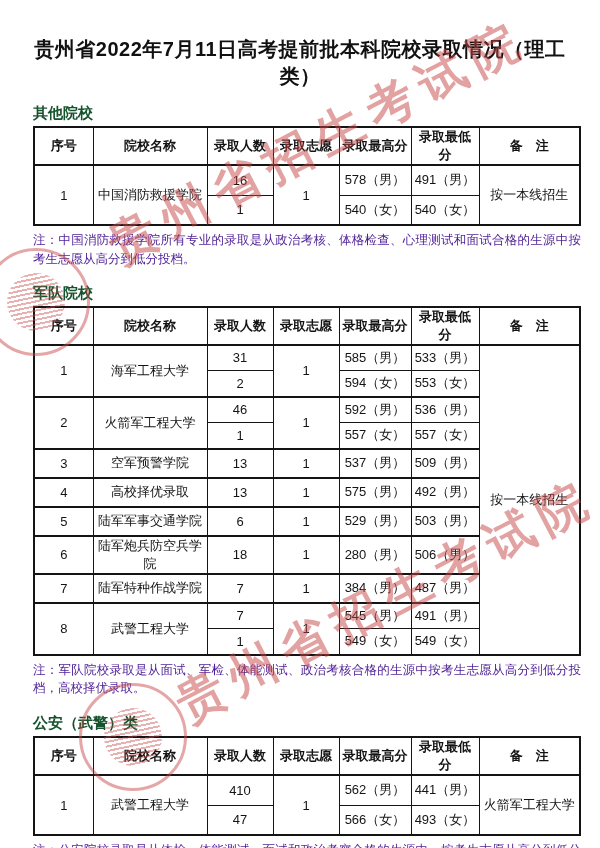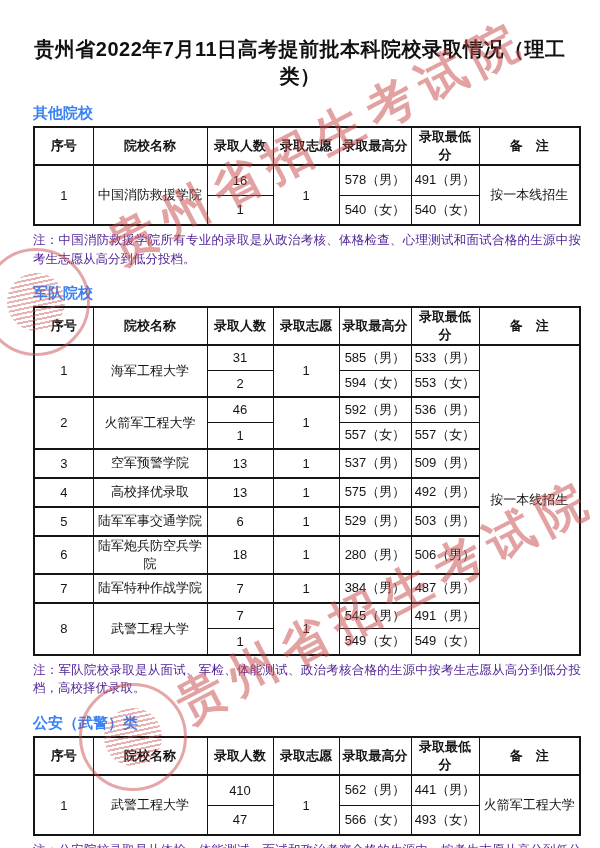--- a/index.html
+++ b/index.html
@@ -7,21 +7,21 @@
        font-family:"Liberation Sans",sans-serif;color:#141414;}
   .doc{position:absolute;inset:0;background:#fff;}
 
   .title{margin:36px 20px 0;text-align:center;font-size:20px;font-weight:bold;
          line-height:1.35;color:#111;letter-spacing:0.5px;}
 
   .sec{display:block;}
   .sec-0{margin-top:14px;}
   .sec-1{margin-top:15px;}
   .sec-2{margin-top:16px;}
-  .sec-label{font-weight:bold;font-size:15px;color:#3b82f6;margin:0 0 3px 33px;}
+  .sec-label{font-weight:bold;font-size:15px;color:#14532d;margin:0 0 3px 33px;}
 
   table.adm{border-collapse:collapse;table-layout:fixed;width:546px;margin-left:33px;
             border:2px solid #141414;}
   table.adm th,table.adm td{border:1px solid #141414;text-align:center;vertical-align:middle;
             font-size:13px;padding:0 2px;color:#141414;overflow:hidden;}
   table.adm th{font-weight:bold;height:29px;border-bottom:2px solid #141414;}
   tr.gs td{border-top:2px solid #141414;}
 
   .note{width:548px;margin:5px 0 0 33px;font-size:12.5px;line-height:1.5;
         color:#4c1d95;text-align:justify;}

